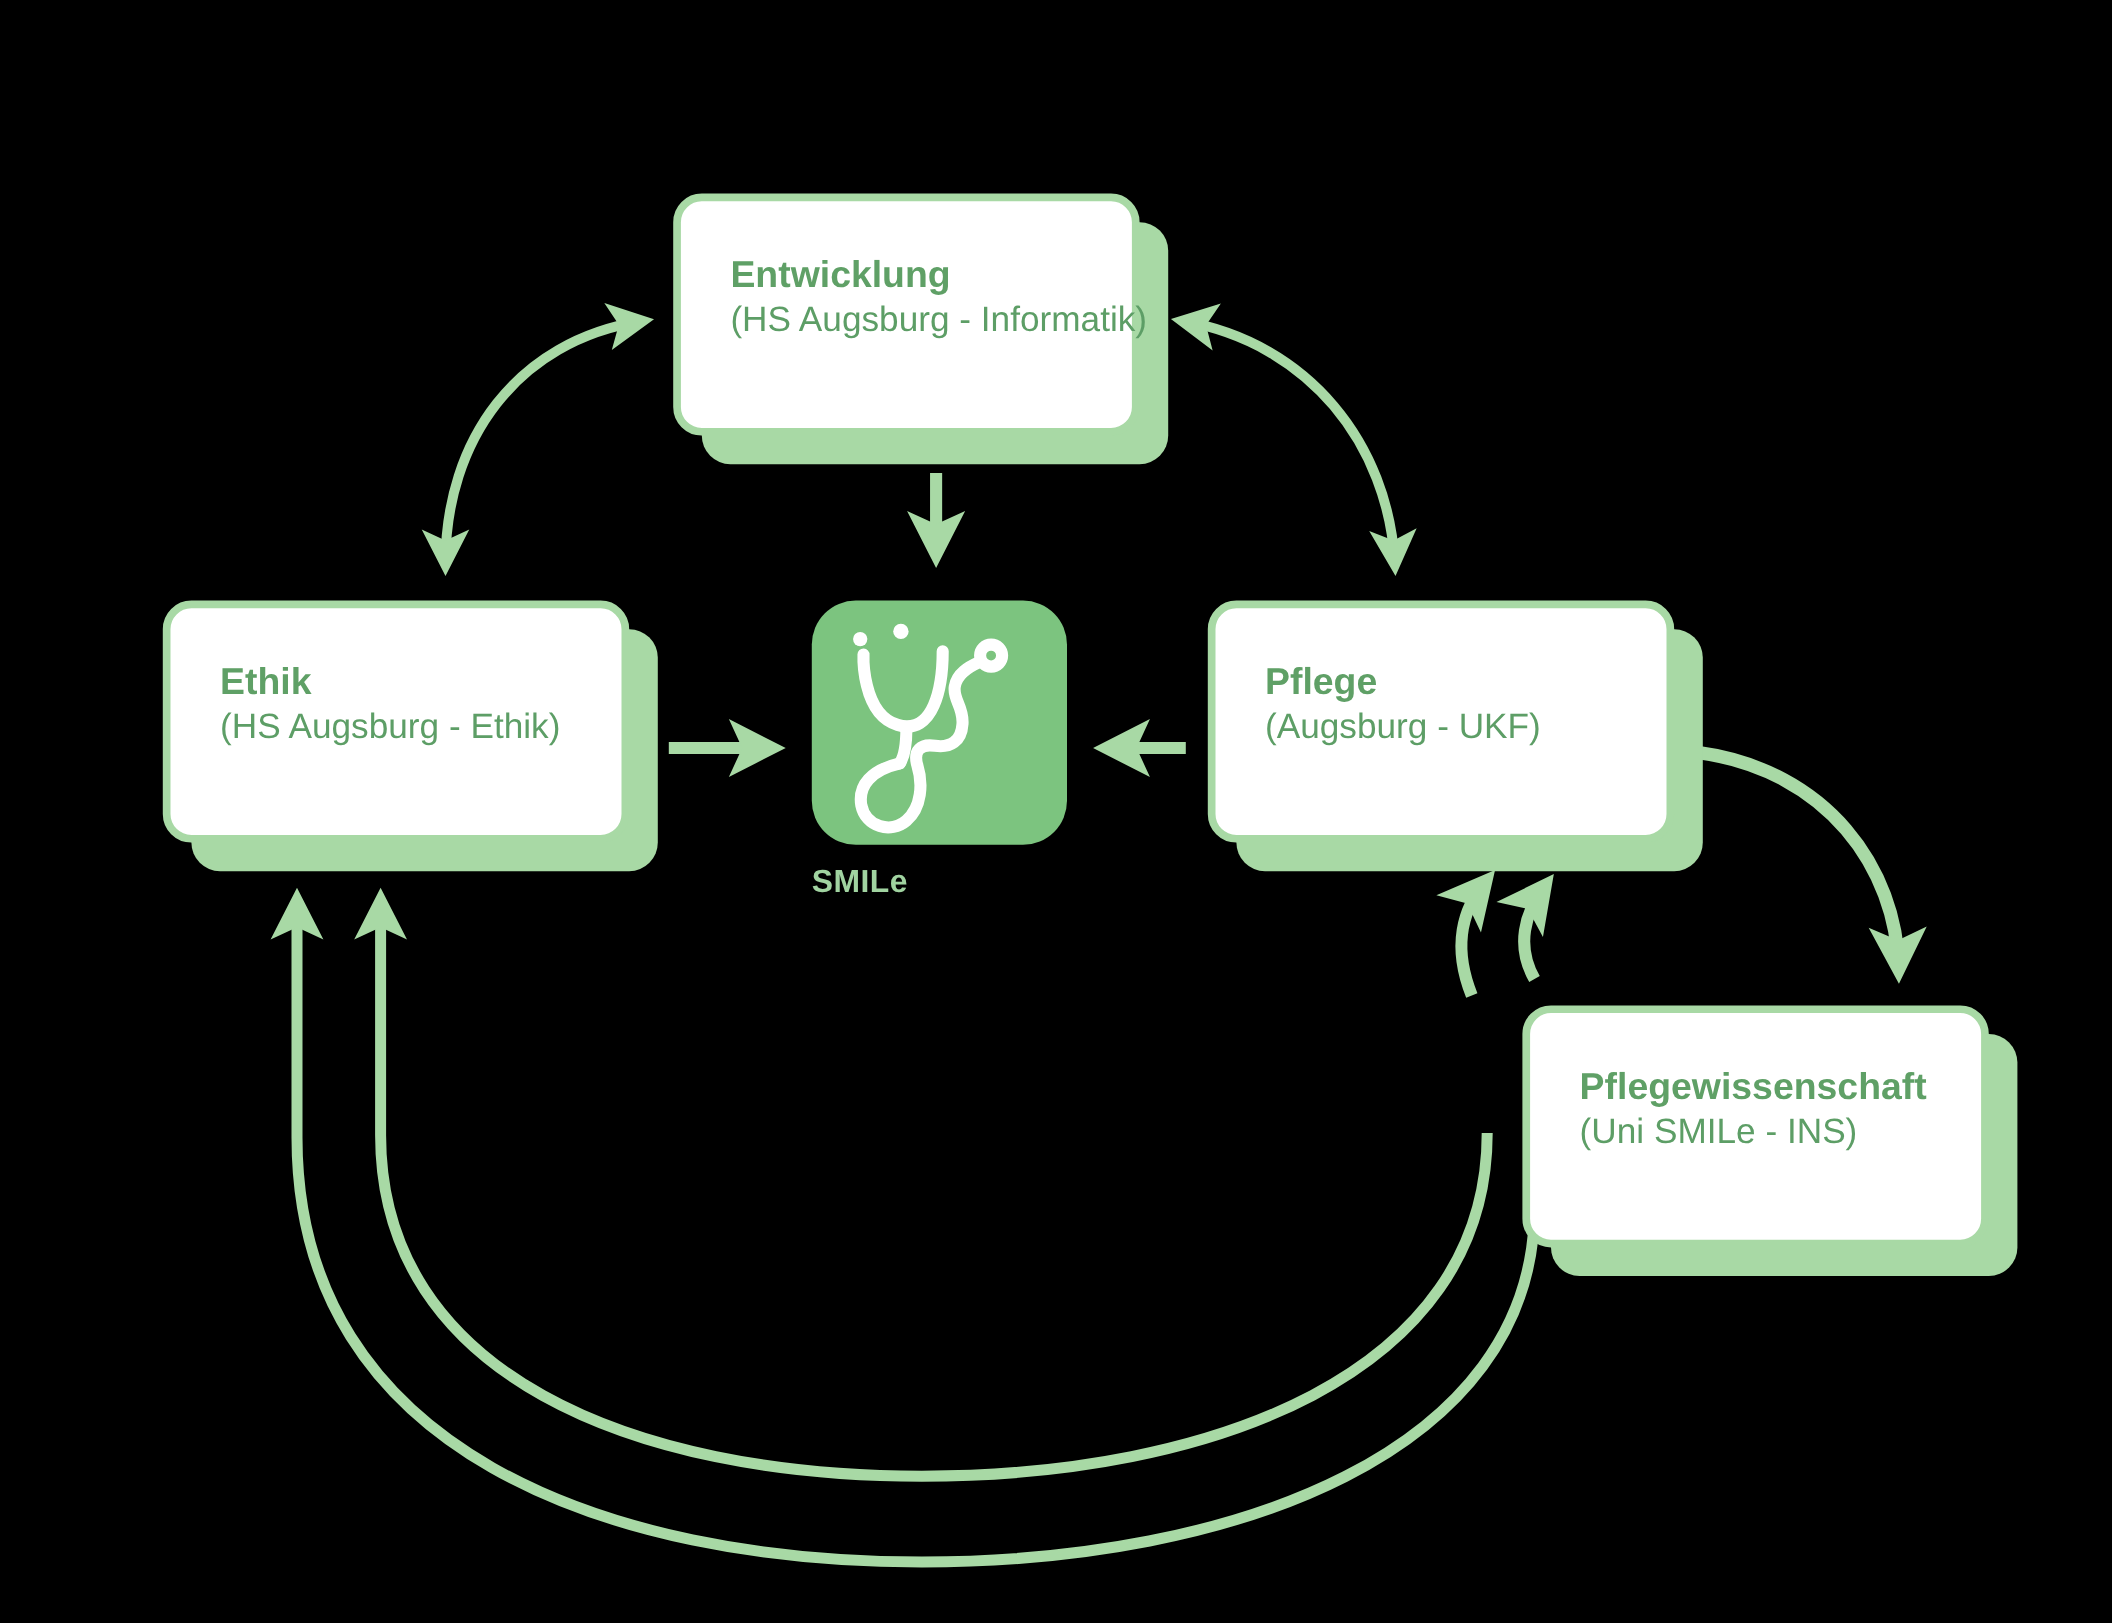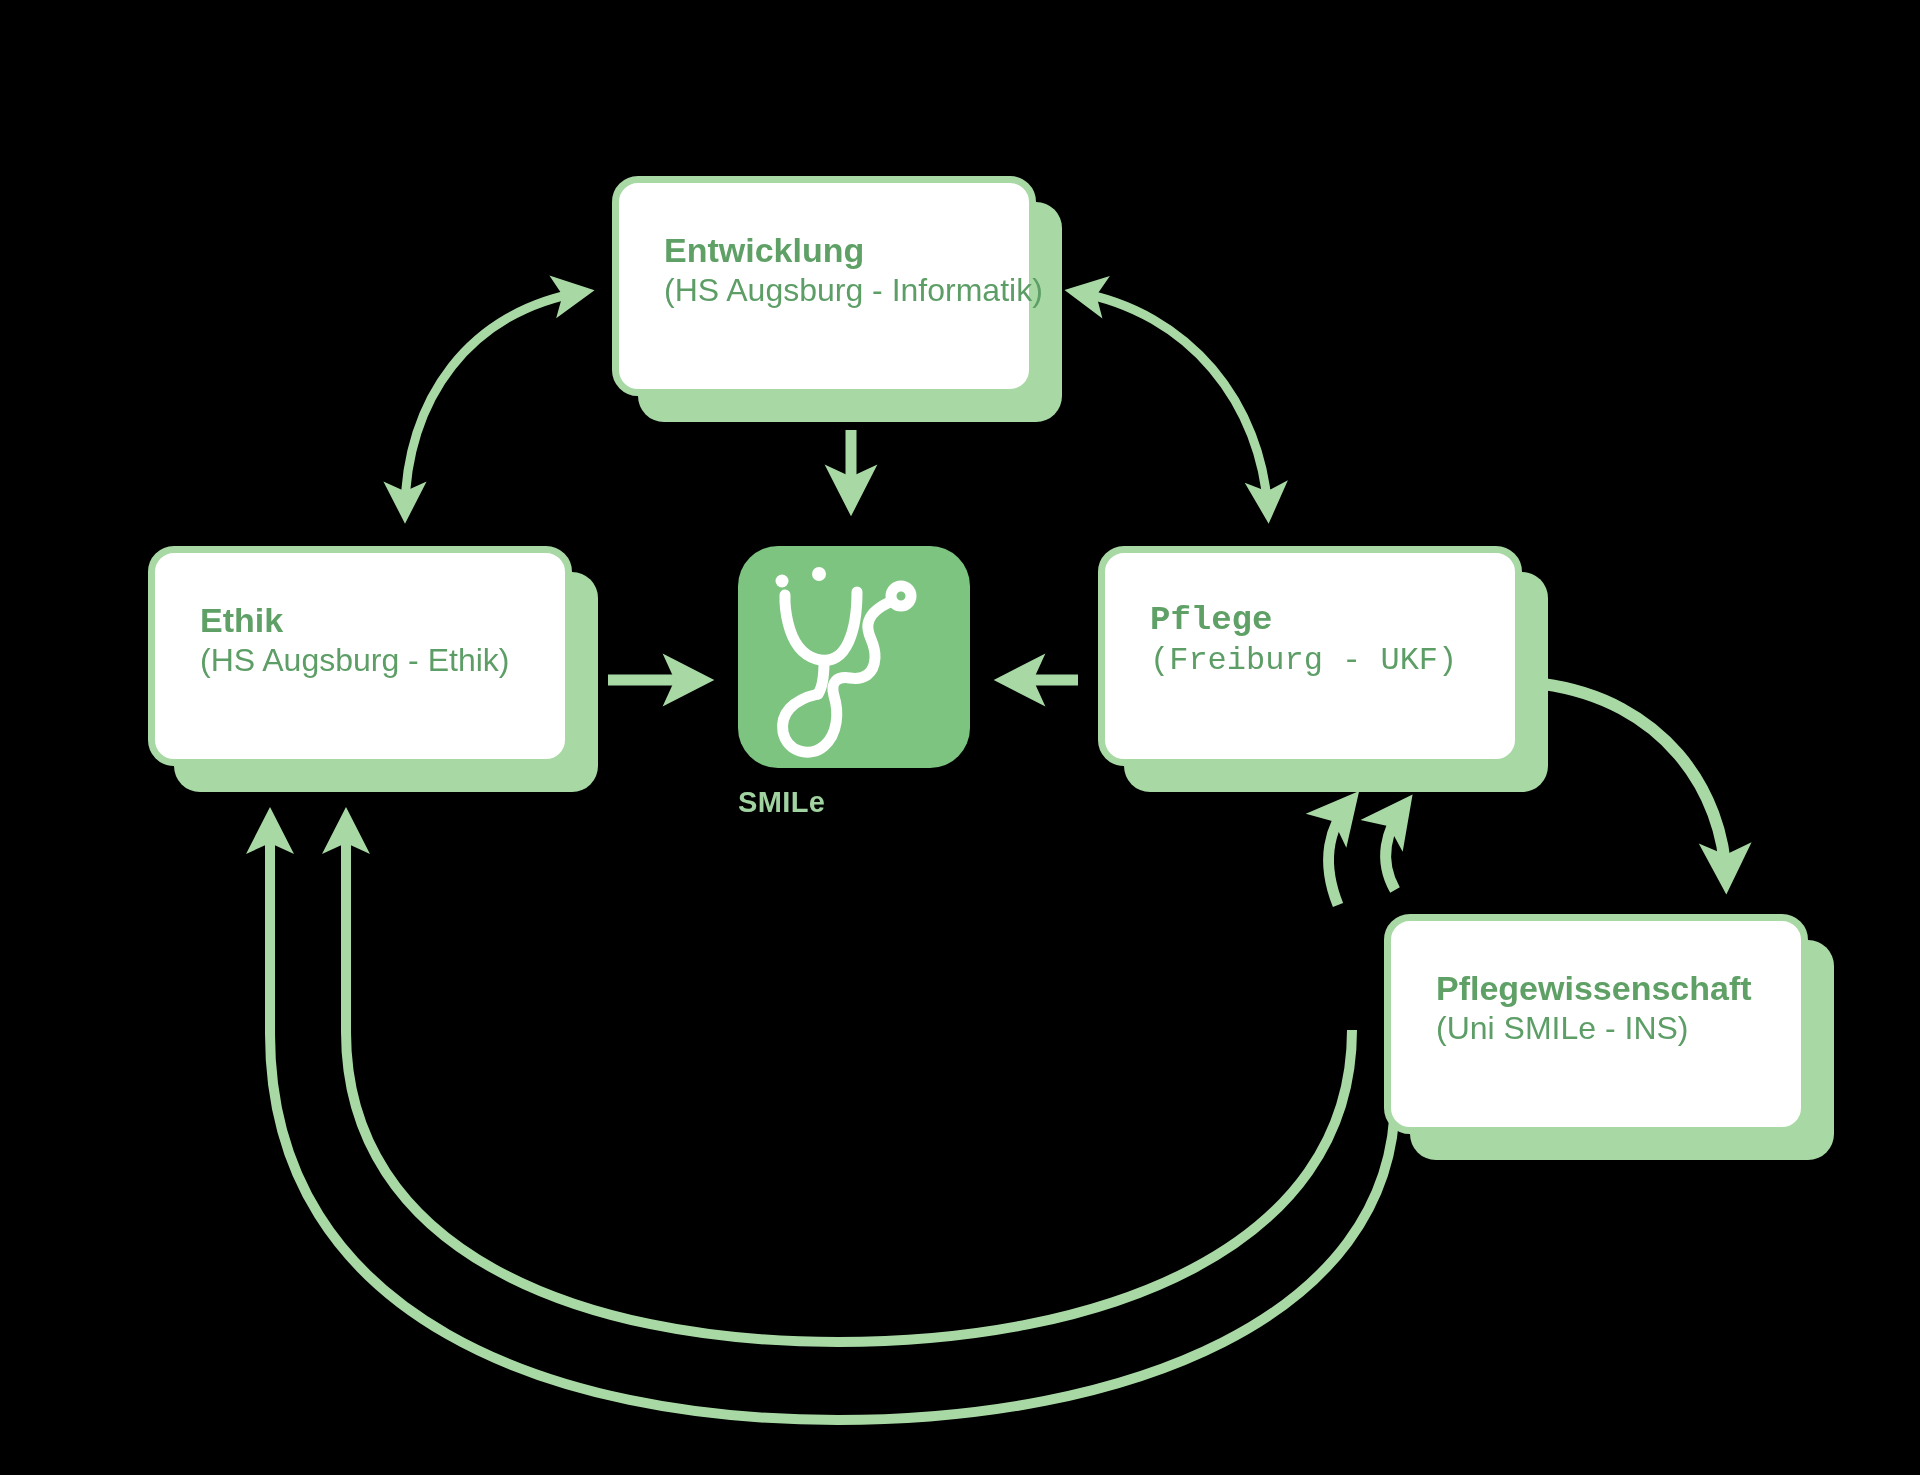--- a/index.html
+++ b/index.html
@@ -67,21 +67,21 @@
     font-size: 32px;
     font-weight: normal;
     color: #5D9E66;
     line-height: 1.22;
     white-space: nowrap;
   }
 
   
   #node-entwicklung { left: 612px; top: 176px; width: 424px; height: 220px; }
   #node-ethik       { left: 148px; top: 546px; width: 424px; height: 220px; }
-  #node-pflege      { left: 1098px; top: 546px; width: 424px; height: 220px; font-family: Liberation Mono, monospace; }
+  #node-pflege      { left: 1098px; top: 546px; width: 424px; height: 220px; }
   #node-pflegewiss  { left: 1366px; top: 914px; width: 424px; height: 220px; margin-left: 18px; }
 
   
   #logo-group {
     position: absolute;
     left: 738px;
     top: 546px;
     width: 232px;
     height: 282px;
   }
@@ -165,21 +165,21 @@
       <div class="title">Ethik</div>
       <div class="subtitle">(HS Augsburg - Ethik)</div>
     </div>
   </div>
 
   <div class="node" id="node-pflege">
     <div class="shadow"></div>
     <div class="card"></div>
     <div class="labels">
       <div class="title">Pflege</div>
-      <div class="subtitle">(Freiburg - UKF)</div>
+      <div class="subtitle">(Augsburg - UKF)</div>
     </div>
   </div>
 
   <div class="node" id="node-pflegewiss">
     <div class="shadow"></div>
     <div class="card"></div>
     <div class="labels">
       <div class="title">Pflegewissenschaft</div>
       <div class="subtitle">(Uni SMILe - INS)</div>
     </div>

